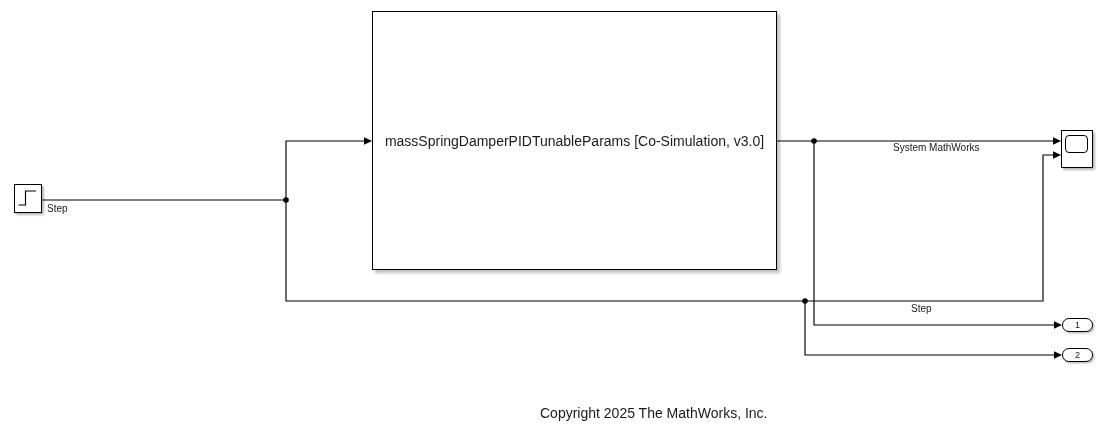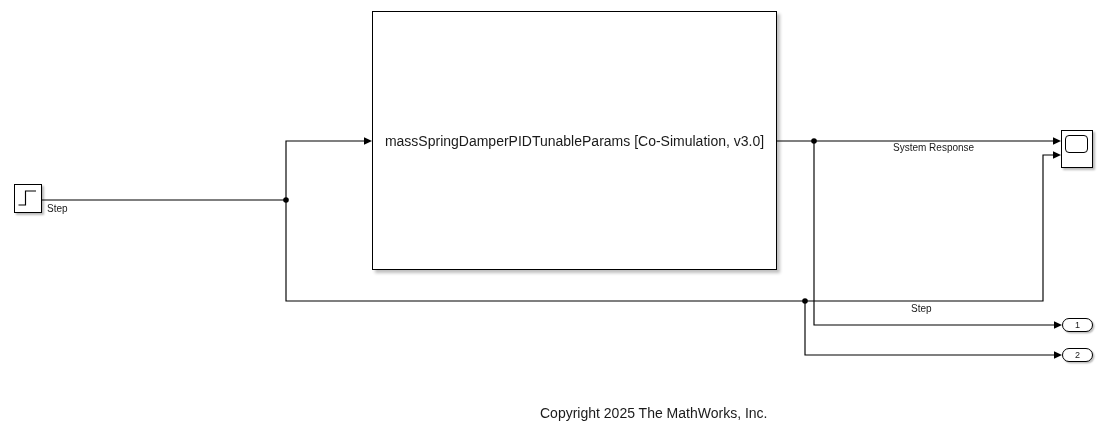--- a/index.html
+++ b/index.html
@@ -142,18 +142,18 @@
     <div class="scope-screen"></div>
   </div>
 
   <div class="outport outport-1">
     <span>1</span>
   </div>
   <div class="outport outport-2">
     <span>2</span>
   </div>
 
-  <div class="label system-response-label">System Response</div>
+  <div class="label system-response-label">System MathWorks</div>
   <div class="label step-signal-label">Step</div>
 
   <div class="label copyright-label">Copyright 2025 The MathWorks, Inc.</div>
 
 </div>
 
 </body></html>

